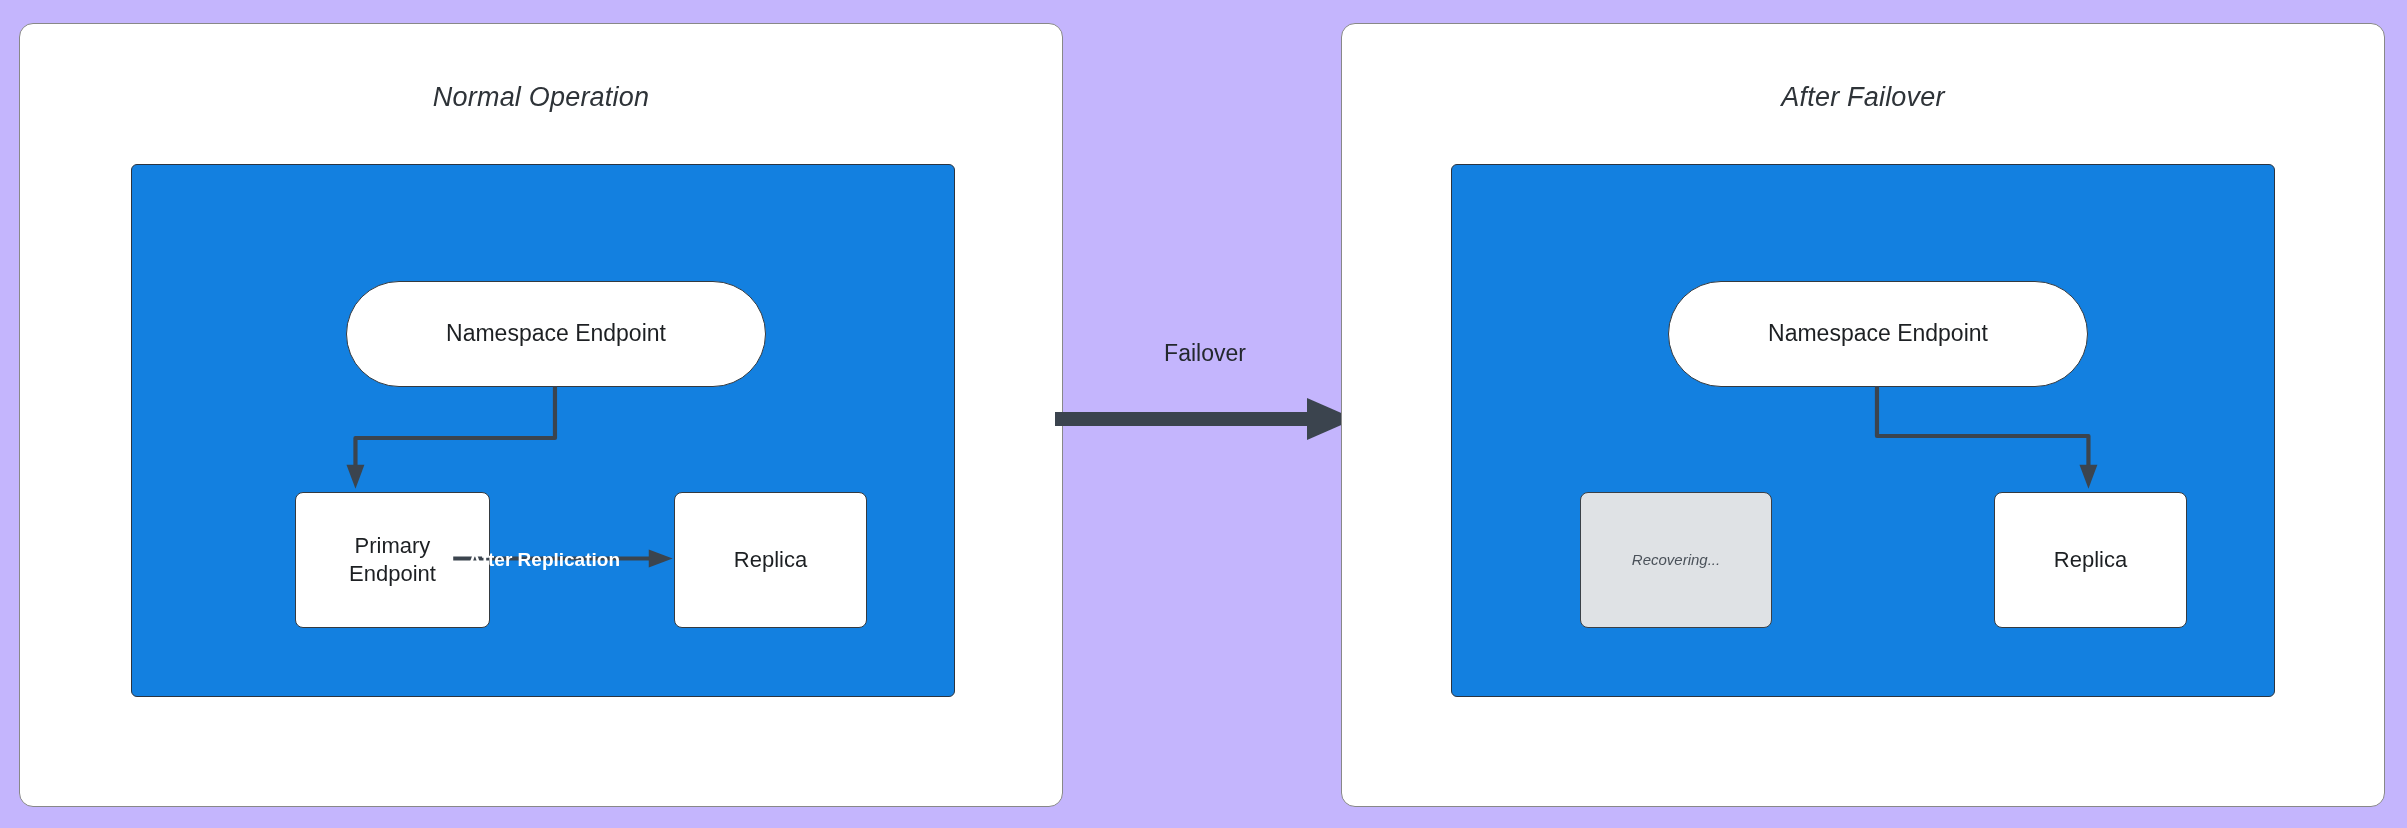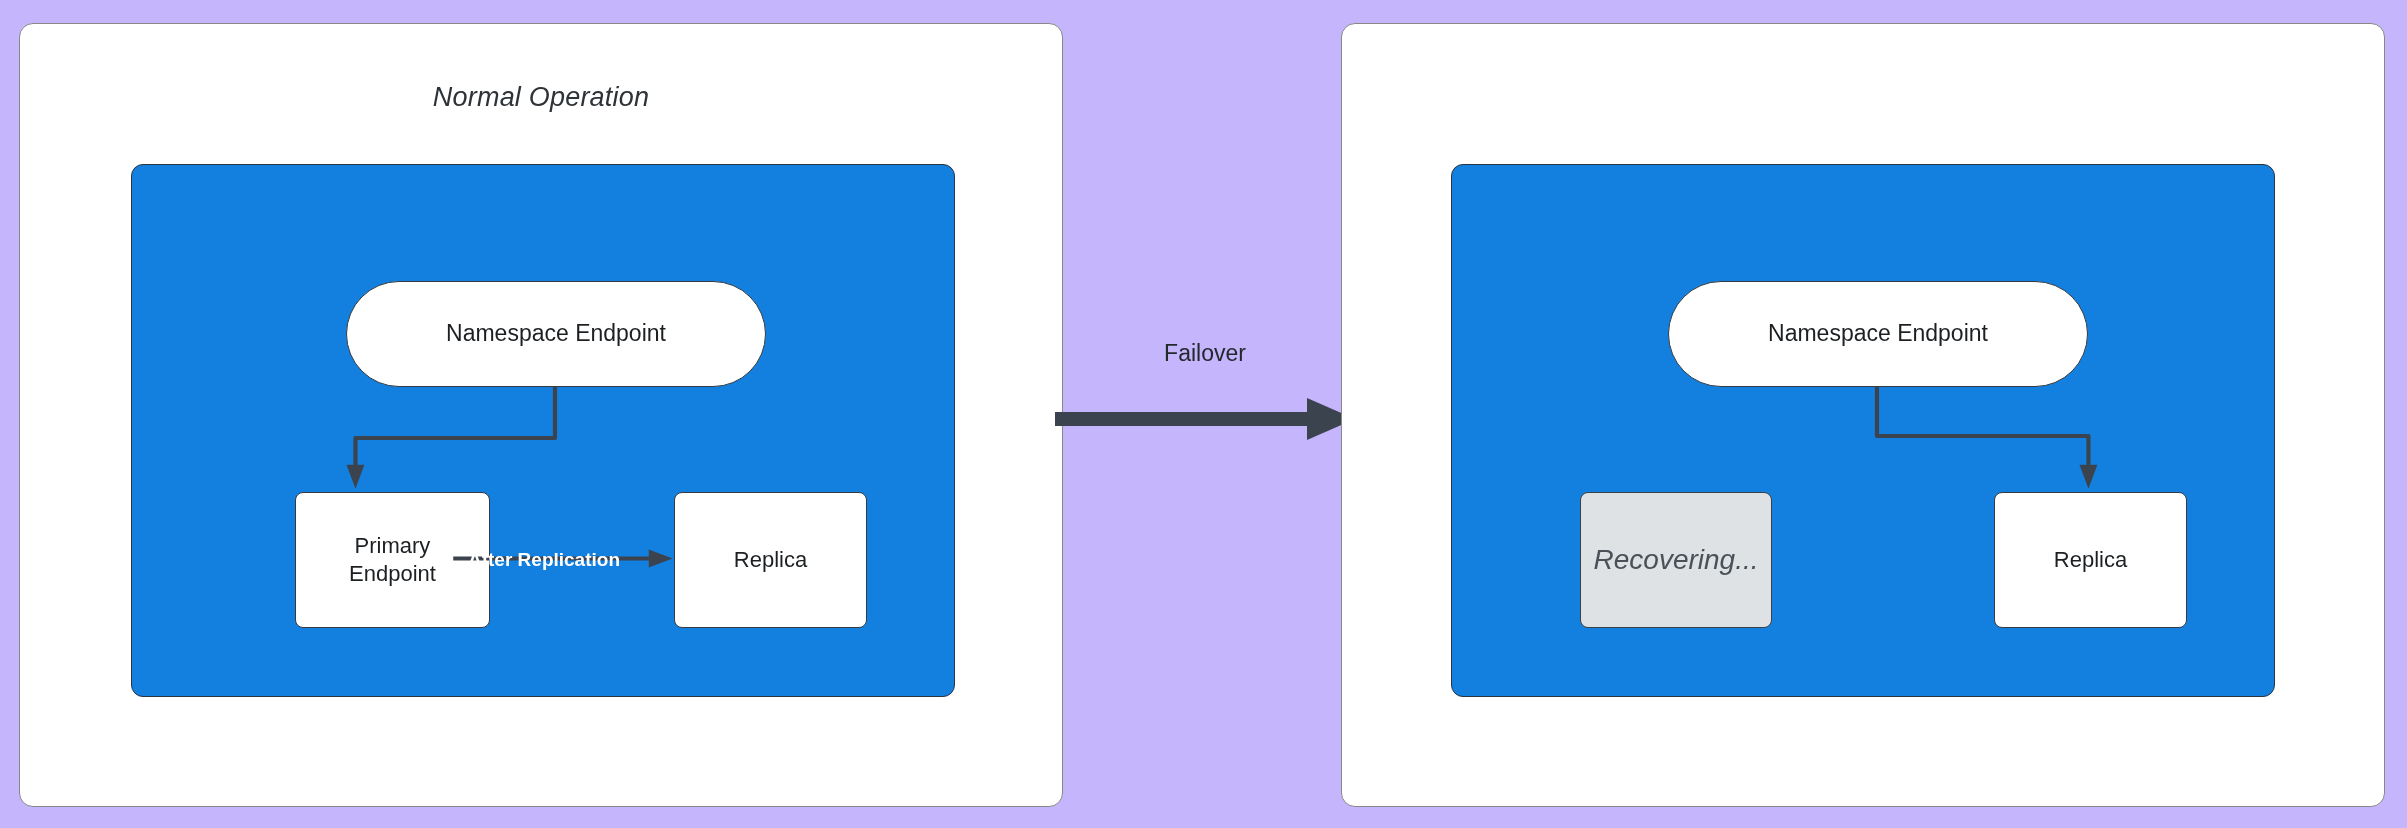--- a/index.html
+++ b/index.html
@@ -41,21 +41,21 @@
     font-size: 27px;
     color: #2e3338;
     letter-spacing: 0.2px;
   }
 
   
   .blue-zone {
     position: absolute;
     background: #1380e0;
     border: 1.6px solid #2b3440;
-    border-radius: 12px;
+    border-radius: 6px;
     box-sizing: border-box;
   }
   #blue-normal   { left: 111px; top: 140px; width: 824px; height: 533px; }
   #blue-failover { left: 109px; top: 140px; width: 824px; height: 533px; }
 
   
   .node {
     position: absolute;
     box-sizing: border-box;
     background: #ffffff;
@@ -71,21 +71,21 @@
   }
   .node.stadium {
     border-radius: 999px;
     font-size: 23px;
   }
   .node.muted {
     background: #dfe2e5;
     border-color: #3a4047;
     color: #4a5159;
     font-style: italic;
-    font-size: 28px;
+    font-size: 15px;
   }
 
   
   #n-endpoint-left { left: 214px; top: 116px; width: 420px; height: 106px; }
   #n-primary       { left: 127px; top: 327px; width: 195px; height: 136px; margin-left: 36px; }
   #n-replica-left  { left: 542px; top: 327px; width: 193px; height: 136px; }
 
   
   #n-endpoint-right{ left: 216px; top: 116px; width: 420px; height: 106px; }
   #n-recovering    { left: 128px; top: 327px; width: 192px; height: 136px; }
@@ -175,20 +175,21 @@
 
   <div id="failover-label">Failover</div>
 
   <svg id="failover-arrow" viewBox="0 0 300 48">
     <rect x="0" y="17" width="258" height="14" fill="#3b444e"></rect>
     <polygon points="300,24 252,3 252,45" fill="#3b444e"></polygon>
   </svg>
 
   <div class="panel" id="panel-failover">
 
+    <div class="panel-title">After Failover</div>
 
     <div class="blue-zone" id="blue-failover">
 
       <div class="node stadium" id="n-endpoint-right">Namespace Endpoint</div>
 
       <div class="node muted" id="n-recovering">Recovering...</div>
 
       <div class="node" id="n-replica-right">Replica</div>
 
       <svg class="wires" viewBox="0 0 824 533" preserveAspectRatio="none">

